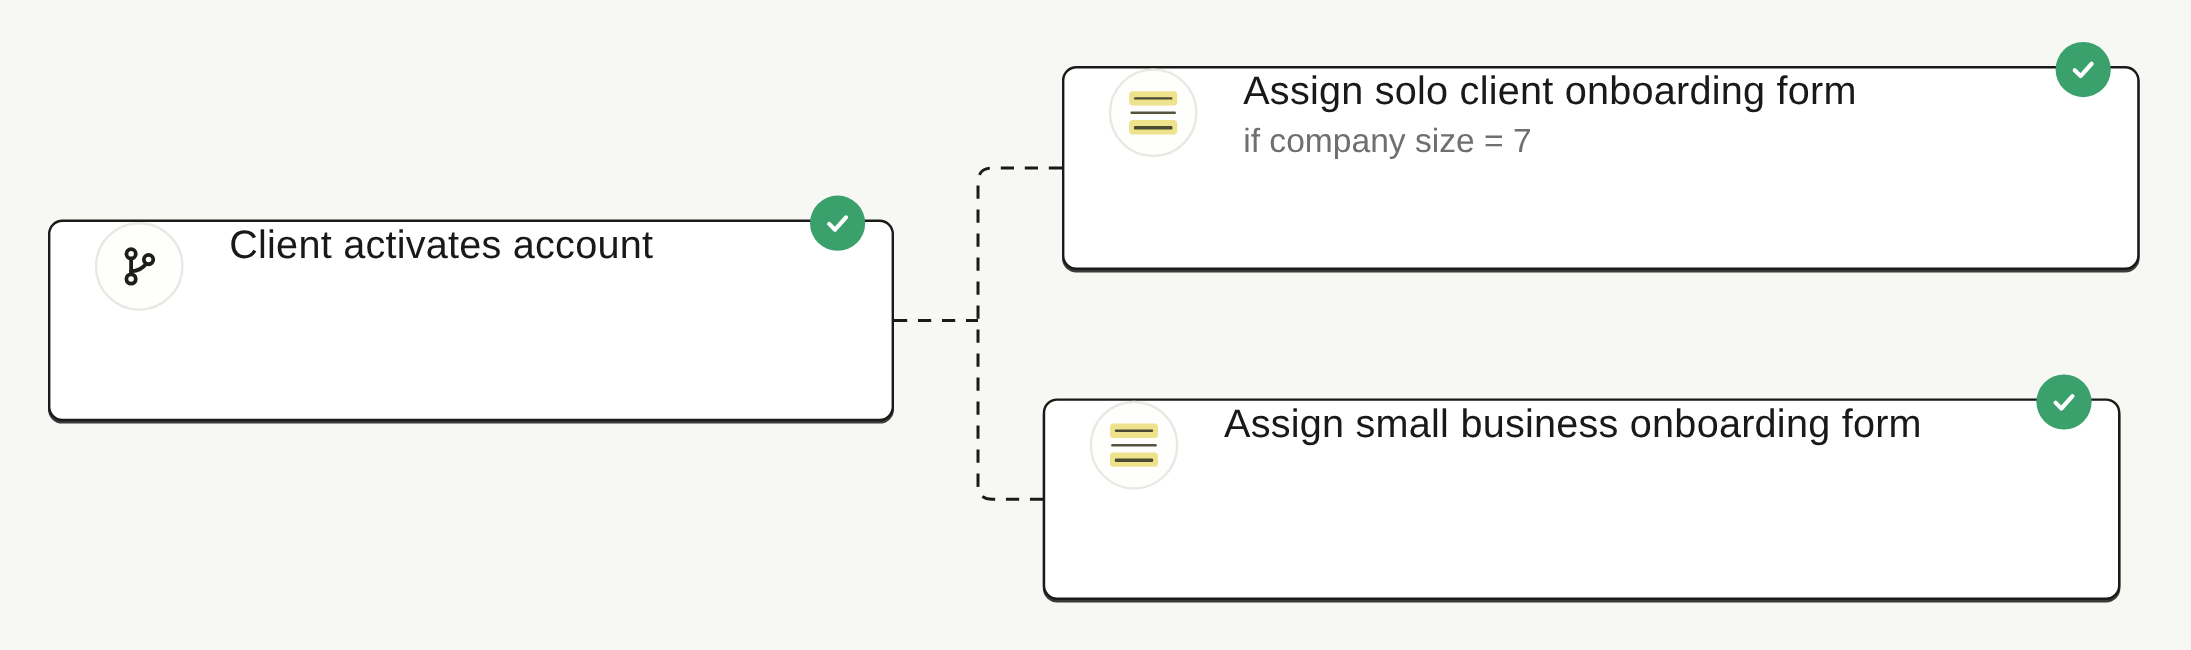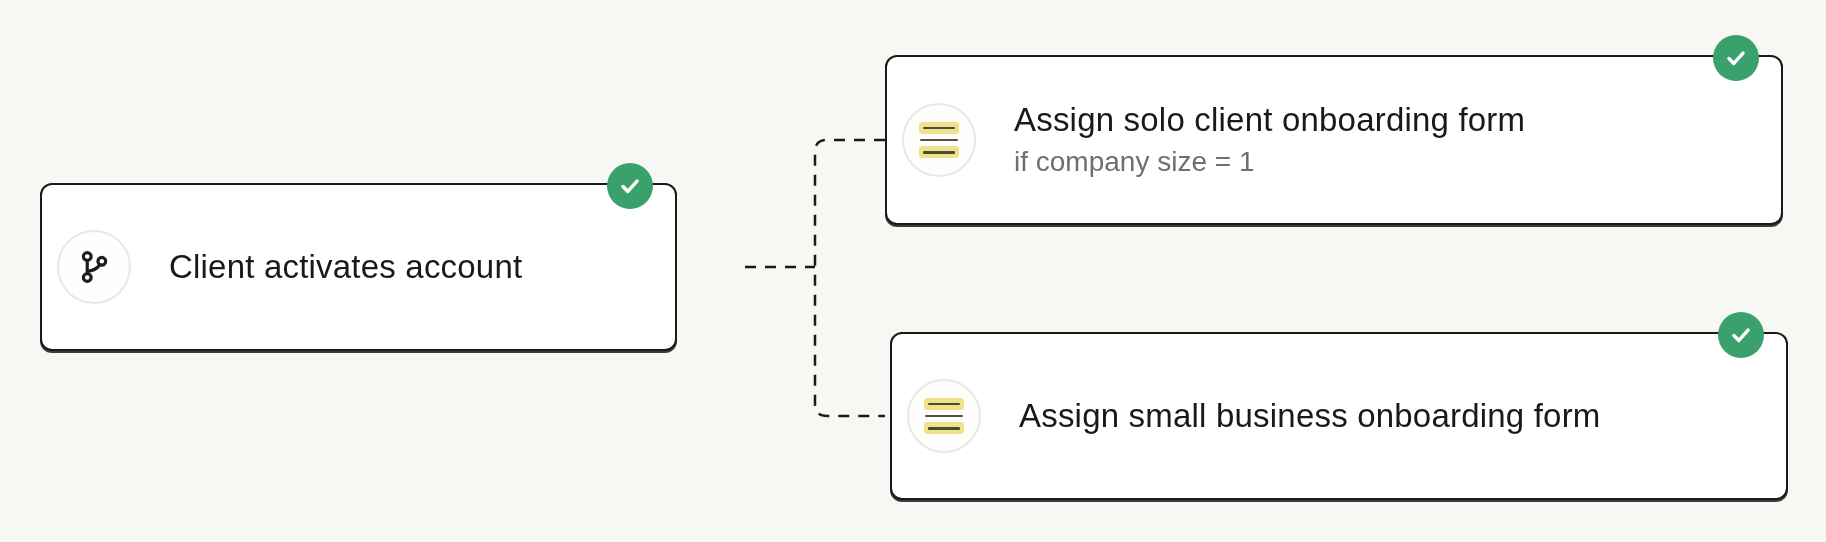--- a/index.html
+++ b/index.html
@@ -20,29 +20,28 @@
     inset: 0;
     pointer-events: none;
   }
   .node-card {
     position: absolute;
     background: #ffffff;
     border: 2.5px solid #1a1a1a;
     border-radius: 12px;
     box-shadow: 0 2px 0 rgba(26,26,26,0.85);
     display: flex;
-    align-items: center;
-    padding-left: 15px;
+    padding-left: 37px;
     gap: 38px;
     box-sizing: border-box;
     cursor: pointer;
   }
-  .node-trigger   { left: 40px;  top: 183px; width: 637px; height: 168px; }
+  .node-trigger   { left: 40px;  top: 183px; width: 705px; height: 168px; }
   .node-solo      { left: 885px; top: 55px;  width: 898px; height: 170px; }
-  .node-smallbiz  { left: 890px; top: 332px; width: 898px; height: 168px; }
+  .node-smallbiz  { left: 869px; top: 332px; width: 898px; height: 168px; }
 
   .icon-circle {
     width: 70px;
     height: 70px;
     border-radius: 50%;
     background: #fefefd;
     border: 2px solid #e9e8e3;
     display: flex;
     align-items: center;
     justify-content: center;
@@ -152,21 +151,21 @@
     </div>
     <div class="icon-circle">
       <div class="form-icon">
         <div class="form-bar"></div>
         <div class="form-midline"></div>
         <div class="form-bar"></div>
       </div>
     </div>
     <div class="node-text">
       <div class="node-title">Assign solo client onboarding form</div>
-      <div class="node-subtitle">if company size = 1</div>
+      <div class="node-subtitle">if company size = 7</div>
     </div>
   </div>
 
   <div class="node-card node-smallbiz">
     <div class="status-badge">
       <svg width="26" height="26" viewBox="0 0 24 24" fill="none" stroke="#ffffff" stroke-width="3.2" stroke-linecap="round" stroke-linejoin="round">
         <path d="M5.5 12.5 L10 17 L18.5 7.5"></path>
       </svg>
     </div>
     <div class="icon-circle">

